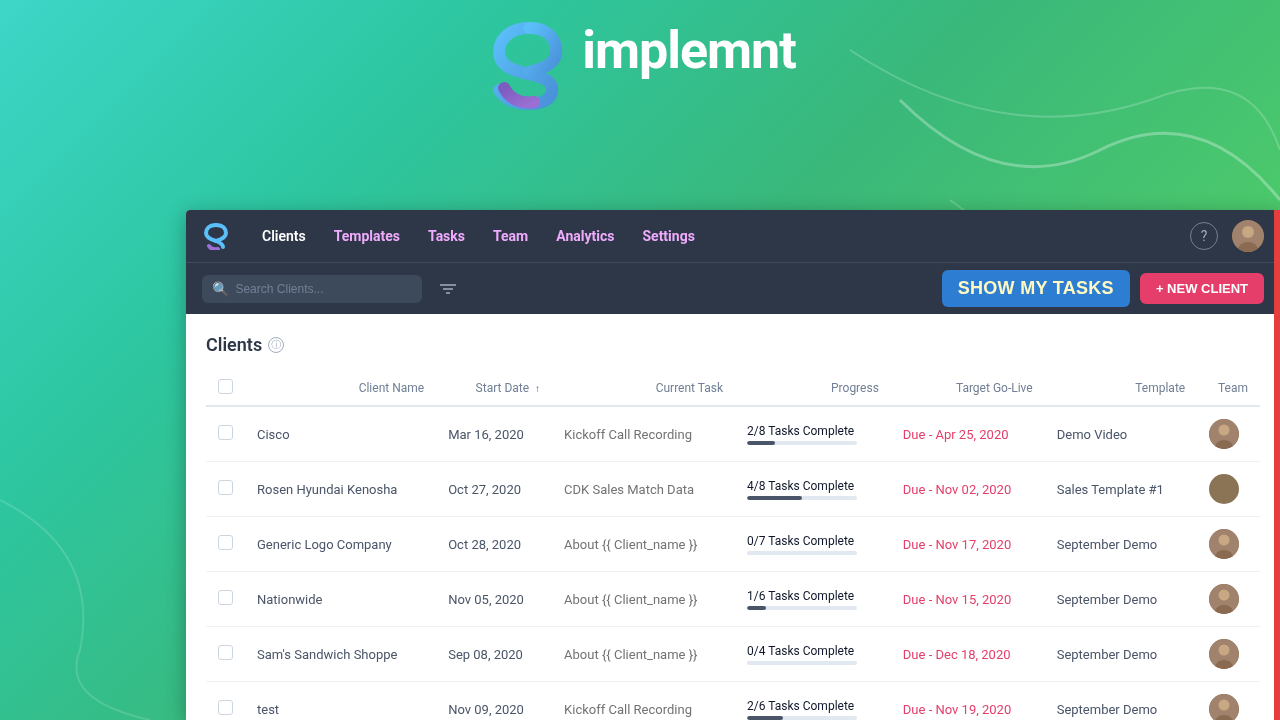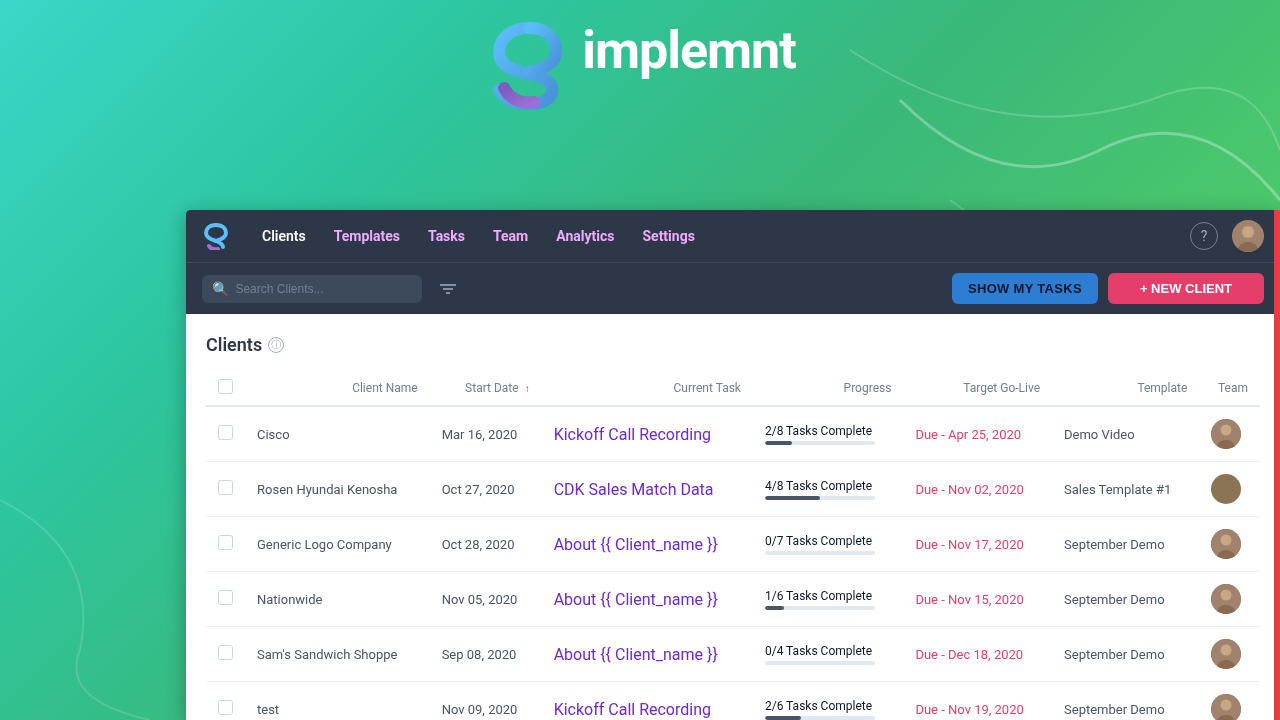--- a/index.html
+++ b/index.html
@@ -172,35 +172,35 @@
       align-items: center;
       justify-content: center;
       cursor: pointer;
       color: #a0aec0;
     }
 
     .toolbar-spacer { flex: 1; }
 
     .btn-show-tasks {
       background: #2d7dd2;
-      color: #0f172a;
+      color: #fef9c3;
       border: none;
       padding: 8px 16px;
       border-radius: 6px;
-      font-size: 13px;
+      font-size: 18px;
       font-weight: 600;
       cursor: pointer;
       letter-spacing: 0.3px;
     }
 
     .btn-new-client {
       background: #e53e6a;
       color: white;
       border: none;
-      padding: 8px 32px;
+      padding: 8px 16px;
       border-radius: 6px;
       font-size: 13px;
       font-weight: 600;
       cursor: pointer;
       display: flex;
       align-items: center;
       gap: 4px;
     }
 
     
@@ -279,23 +279,23 @@
       width: 15px;
       height: 15px;
       border: 1.5px solid #cbd5e0;
       border-radius: 3px;
       cursor: pointer;
       display: inline-block;
       background: white;
     }
 
     .task-link {
-      color: #6d28d9;
-      cursor: pointer;
-      font-size: 16px;
+      color: #737373;
+      cursor: pointer;
+      font-size: 13px;
       text-align: center;
     }
 
     .progress-container {
       display: flex;
       flex-direction: column;
       gap: 3px;
     }
 
     .progress-text {

